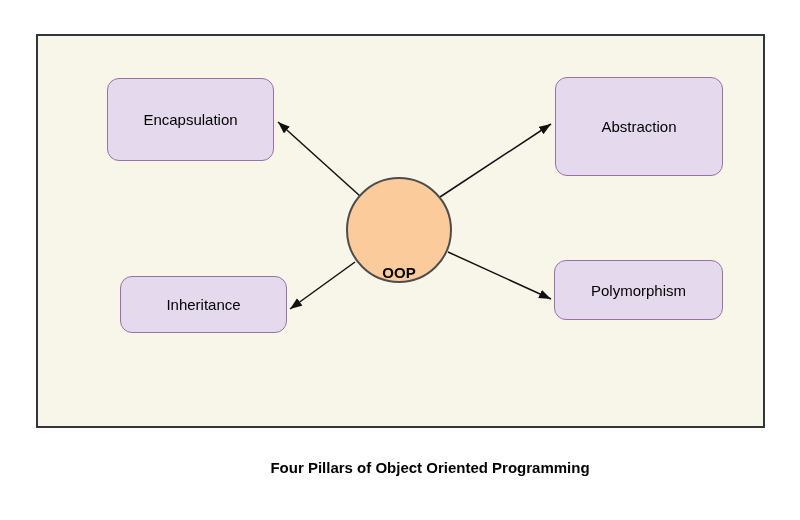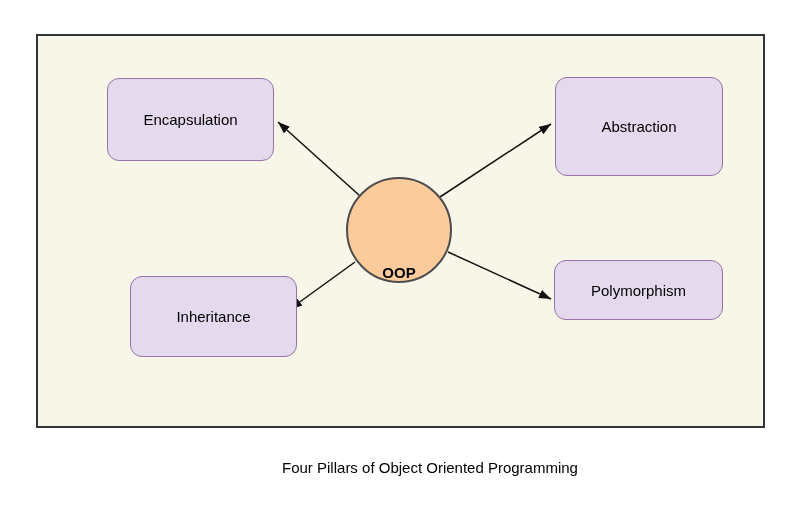--- a/index.html
+++ b/index.html
@@ -27,36 +27,36 @@
   .pillar{
     position:absolute;
     background:var(--pillar-fill);
     border:1.5px solid var(--pillar-border);
     border-radius:12px;
     display:flex;align-items:center;justify-content:center;
     font-size:15px;color:var(--text);
   }
   .pillar-encapsulation{left:107px;top:78px;width:167px;height:83px;}
   .pillar-abstraction{left:555px;top:77px;width:168px;height:99px;}
-  .pillar-inheritance{left:130px;top:276px;width:167px;height:81px;}
+  .pillar-inheritance{left:120px;top:276px;width:167px;height:57px;}
   .pillar-polymorphism{left:554px;top:260px;width:169px;height:60px;}
 
   .center-node{
     position:absolute;left:346px;top:177px;width:106px;height:106px;
     background:var(--center-fill);
     border:2px solid var(--center-border);
     border-radius:50%;
     display:flex;align-items:flex-end;justify-content:center;
     font-size:15px;font-weight:bold;color:var(--text);
   }
 
   .caption{
     position:absolute;left:430px;top:459px;transform:translateX(-50%);
     white-space:nowrap;
-    font-size:15px;font-weight:normal;color:var(--text);
+    font-size:15px;font-weight:bold;color:var(--text);
   }
 </style>
 </head>
 <body>
 
 <div class="canvas"></div>
 
 <svg class="arrows" viewBox="0 0 800 520" xmlns="http://www.w3.org/2000/svg">
   <defs>
     <marker id="ah" markerUnits="userSpaceOnUse" markerWidth="14" markerHeight="11" refX="12" refY="4.5" orient="auto">

